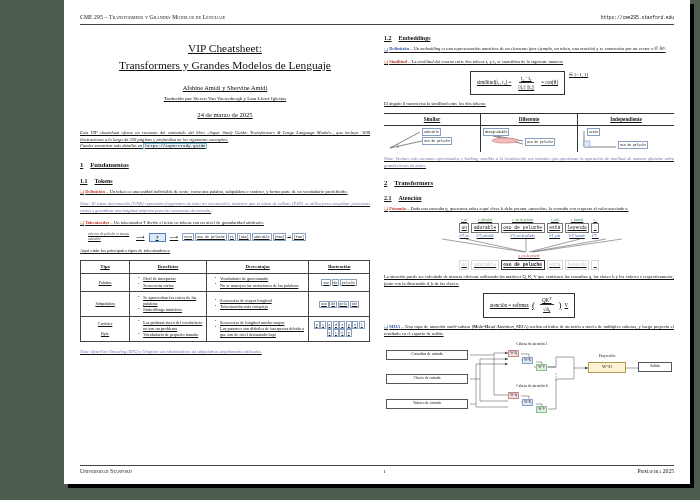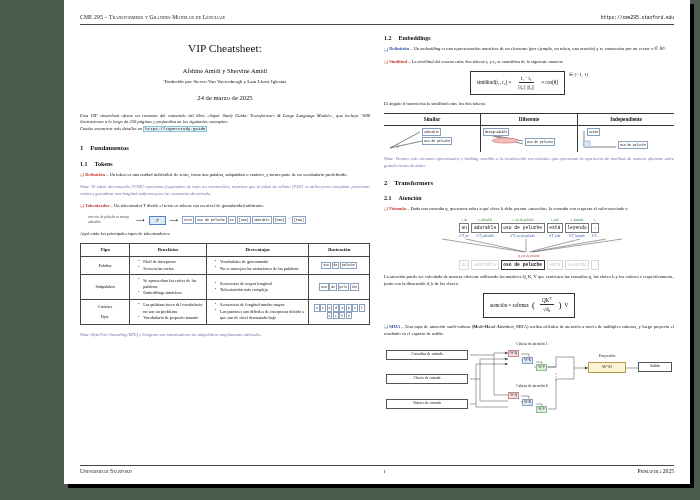--- a/index.html
+++ b/index.html
@@ -46,21 +46,21 @@
   }
   .sc { font-variant: small-caps; }
   .runhead-right {
     font-family: "Liberation Mono", monospace;
     font-size: 4.7px;
     letter-spacing: -0.1px;
   }
 
   
   .cols { display: flex; gap: 14px; height: 404px; }
-  .col { width: 290px; }
+  .col { width: 290px; text-decoration: underline; }
 
   
   .title {
     text-align: center;
     font-size: 11.4px;
     line-height: 1.5;
     margin-top: 6px;
     margin-bottom: 9px;
   }
   .authors {
@@ -296,20 +296,21 @@
       <div class="runhead-left sc">CME 295 – Transformers y Grandes Modelos de Lenguaje</div>
       <div class="runhead-right">https://cme295.stanford.edu</div>
     </div>
 
     <div class="cols">
 
       <div class="col">
 
         <div class="title">
           <div>VIP Cheatsheet:</div>
+          <div>Transformers y Grandes Modelos de Lenguaje</div>
         </div>
 
         <div class="authors sc2">Afshine Amidi y Shervine Amidi</div>
         <div class="translators">Traducido por Steven Van Vaerenbergh y Lara Lloret Iglesias</div>
         <div class="date">24 de marzo de 2025</div>
 
         <div class="abstract">
           <span>Esta VIP cheatsheet ofrece un resumen del contenido del libro «Super Study Guide: Transformers &amp; Large Language Models», que incluye ~600 ilustraciones a lo largo de 250 páginas y profundiza en los siguientes conceptos.</span><br>
           <span>Puedes encontrar más detalles en</span>
           <span class="urlbox">https://superstudy.guide</span>

